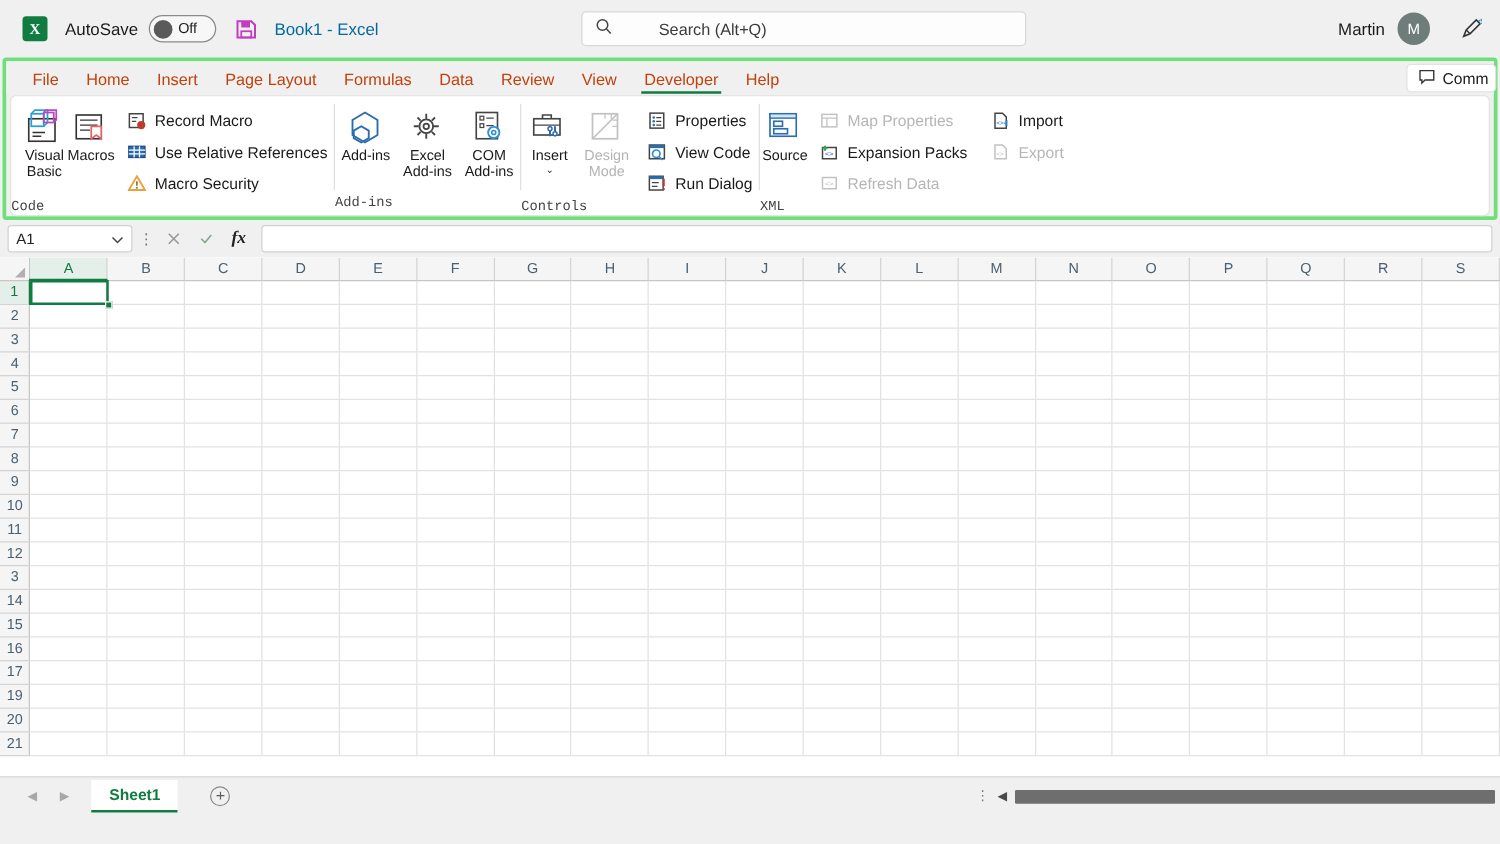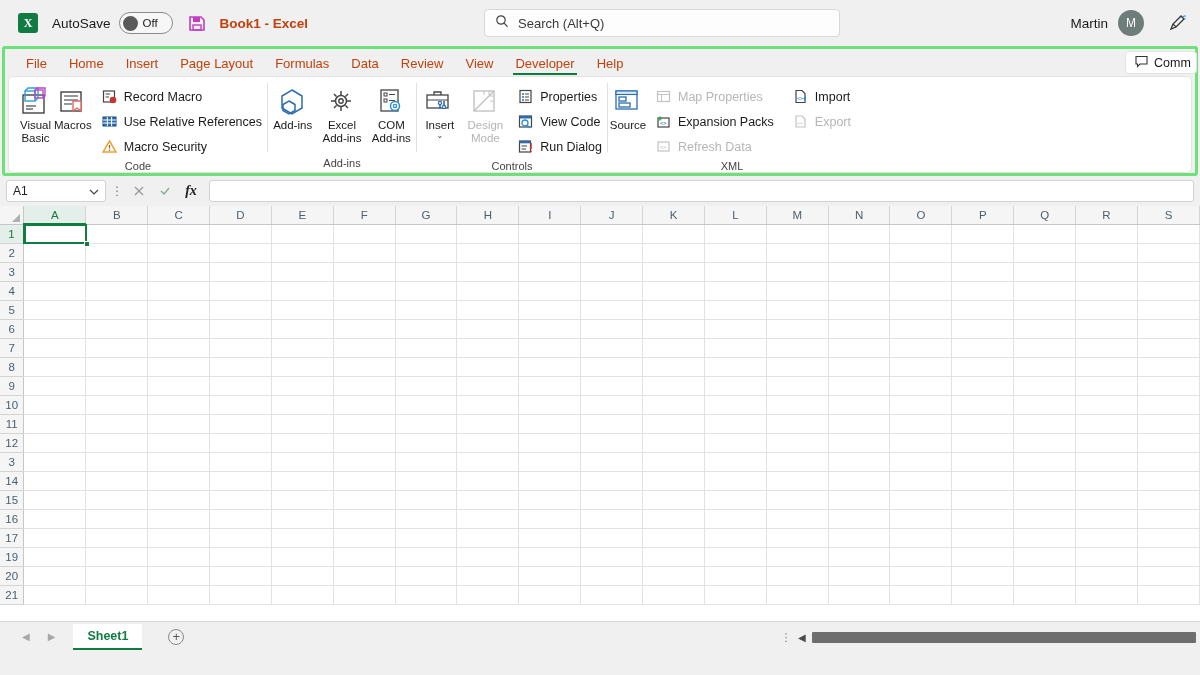--- a/index.html
+++ b/index.html
@@ -32,26 +32,26 @@
     border: 1px solid #8a8a8a; background: #f7f7f7;
     display: flex; align-items: center; padding: 0 3px;
     position: relative;
   }
   .toggle-knob {
     width: 15px; height: 15px; border-radius: 50%;
     background: #5a5a5a;
   }
   .toggle-text { font-size: 11.5px; color: #1a1a1a; margin-left: 5px; }
   .save-icon { margin-left: 14px; margin-right: 14px; display:flex; }
-  .doc-title { font-size: 13.5px; color: #c2410c; font-weight: bold; }
+  .doc-title { font-size: 13.5px; color: #0369a1; }
   .searchbox {
-    position: absolute; left: 484px; top: 9px;
+    position: absolute; left: 465px; top: 9px;
     width: 356px; height: 28px;
     background: #fdfdfd; border: 1px solid #d8d8d8; border-radius: 4px;
-    display: flex; align-items: center; padding: 0 10px;
+    display: flex; align-items: center; padding: 0 10px; gap: 28px;
   }
   .search-ph { font-size: 13px; color: #3a3a3a; margin-left: 9px; }
   .user-area {
     position: absolute; right: 12px; top: 0; height: 46px;
     display: flex; align-items: center; gap: 10px;
   }
   .user-name { font-size: 13.5px; color: #1a1a1a; margin-left: 41px; }
   .avatar {
     width: 26px; height: 26px; border-radius: 50%;
     background: #6e7d7a; color: #fff; font-size: 12px;
@@ -102,22 +102,22 @@
     border: 1px solid #e4e4e4;
     border-radius: 5px;
     display: flex; position: relative;
   }
   .group {
     display: flex; flex-direction: column;
     position: relative; height: 95px;
   }
   .group-body { display: flex; flex: 1; padding-top: 4px; }
   .group-label {
-    text-align: center; font-size: 11px; color: #444;
-    height: 16px; line-height: 14px;
+    text-align: left; font-size: 11px; color: #444;
+    height: 16px; line-height: 14px; font-family: Liberation Mono, monospace;
   }
   .group-sep {
     width: 1px; background: #e0e0e0;
     margin: 6px 0 20px 0;
   }
 
   
   .bigbtn {
     width: 50px; display: flex; flex-direction: column;
     align-items: center; padding-top: 4px;

